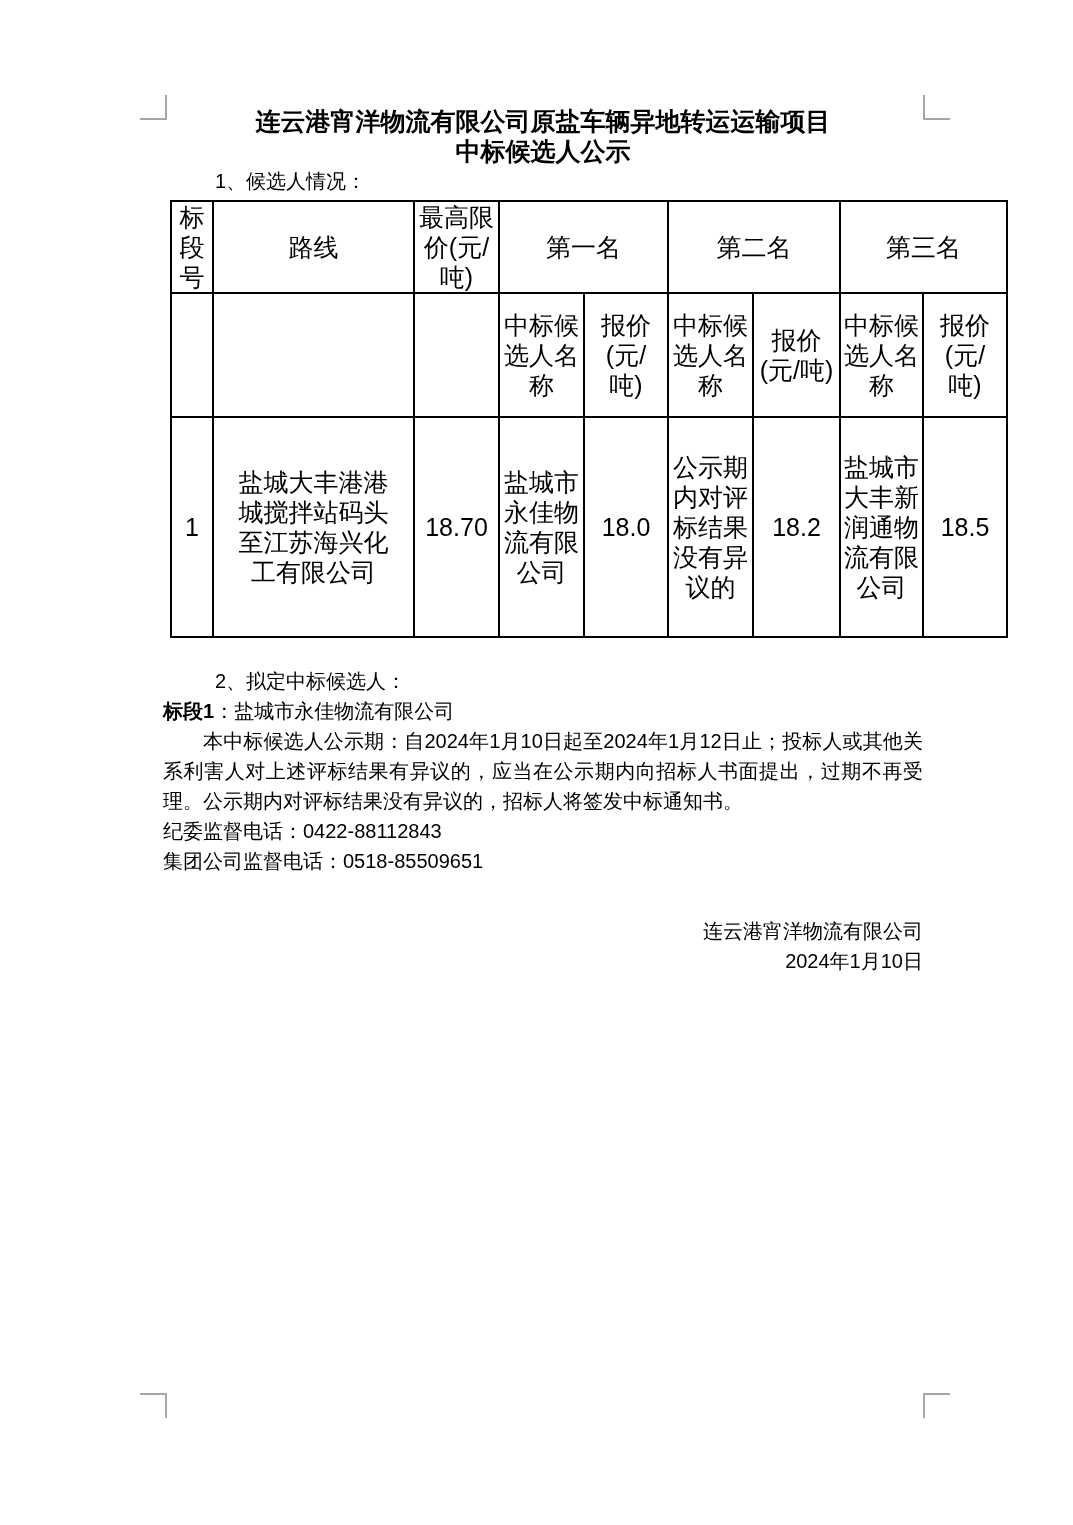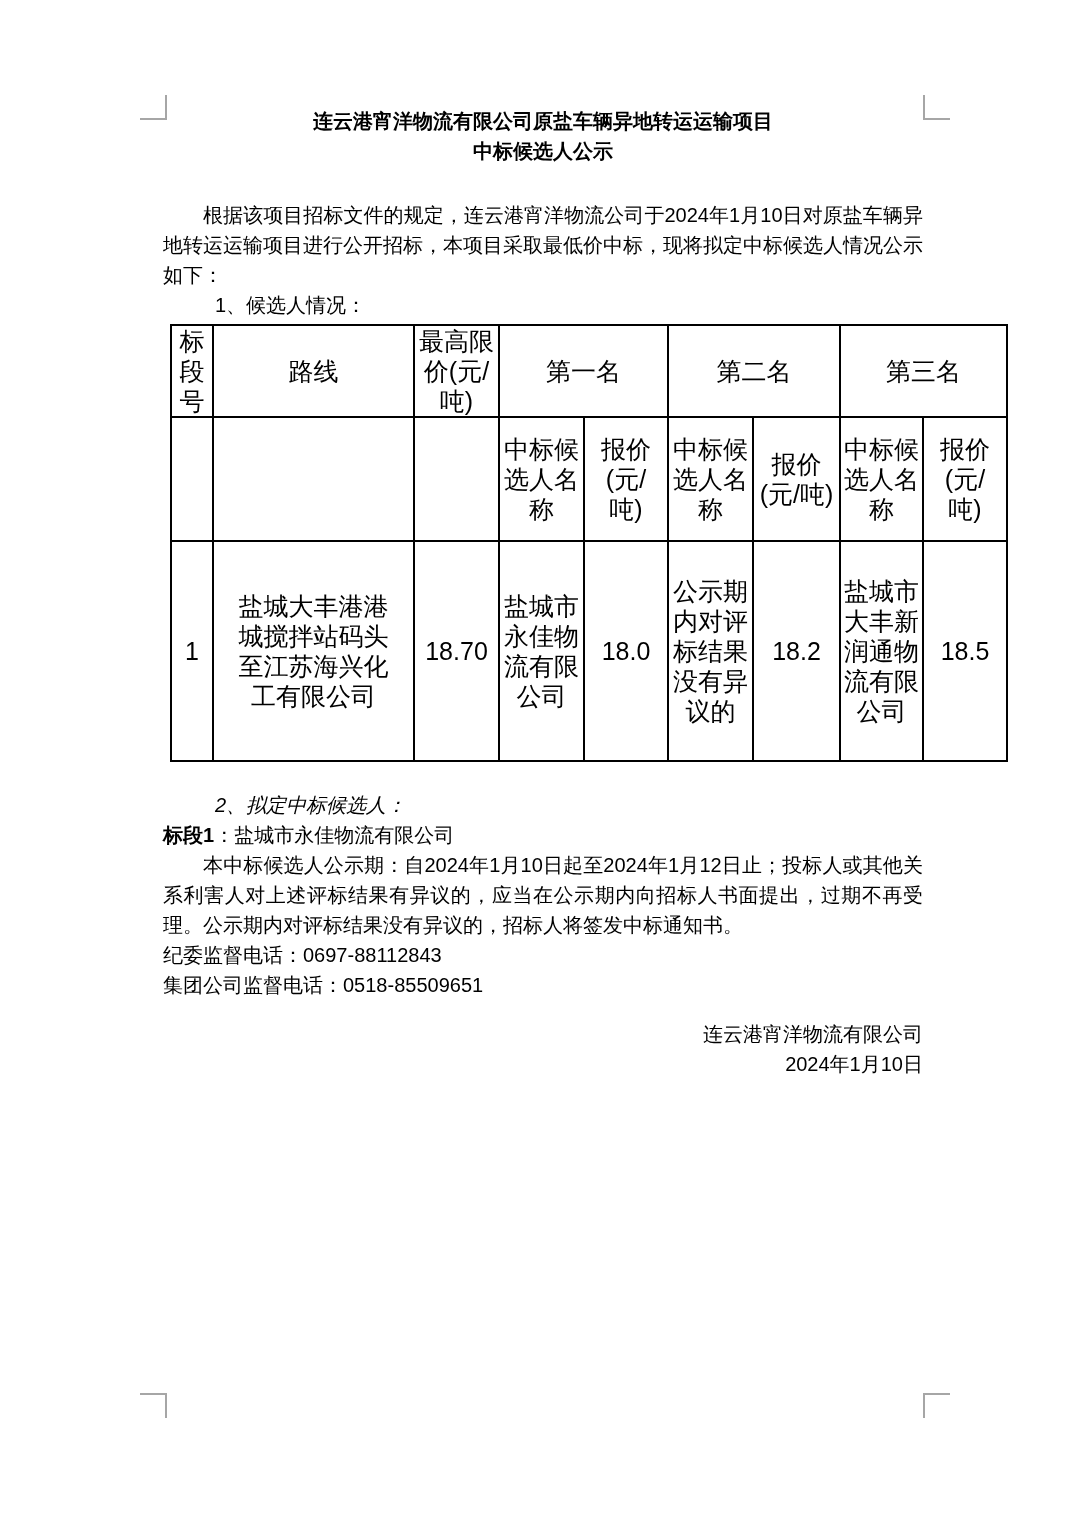--- a/index.html
+++ b/index.html
@@ -14,34 +14,34 @@
   }
   .content {
     position: absolute;
     left: 163px;
     top: 106px;
     width: 760px;
     font-size: 20px;
     line-height: 30px;
   }
   .doc-title {
-    font-size: 20px;
+    font-size: 25px;
     line-height: 30px;
     font-weight: bold;
     text-align: center;
     margin: 0;
   }
   p { margin: 0; }
   .intro {
     margin-top: 34px;
     text-indent: 40px;
     text-align: justify;
   }
   .list-heading { padding-left: 52px; }
-  .sec2 { margin-top: 28px; font-style: italic; }
+  .sec2 { margin-top: 28px; }
   .bid-line .bold-label { font-weight: bold; }
   .notice {
     text-indent: 40px;
     text-align: justify;
   }
   table.candidates {
     border-collapse: collapse;
     table-layout: fixed;
     width: 836px;
     margin: 4px 0 0 7px;
@@ -62,40 +62,39 @@
   tr.hrow1 { height: 84px; }
   tr.hrow2 { height: 88px; }
   tr.drow  { height: 220px; }
   .cropmark { position: absolute; }
   .cm-tl { left: 140px; top: 95px;  width: 25px; height: 23px; border-right: 2px solid #a6a6a6; border-bottom: 2px solid #a6a6a6; }
   .cm-tr { left: 923px; top: 95px;  width: 25px; height: 23px; border-left: 2px solid #a6a6a6;  border-bottom: 2px solid #a6a6a6; }
   .cm-bl { left: 140px; top: 1393px; width: 25px; height: 23px; border-right: 2px solid #a6a6a6; border-top: 2px solid #a6a6a6; }
   .cm-br { left: 923px; top: 1393px; width: 25px; height: 23px; border-left: 2px solid #a6a6a6;  border-top: 2px solid #a6a6a6; }
   .phone-line { text-align: left; }
   .sig { text-align: right; }
-  .sig-company { margin-top: 19px; }
+  .sig-company { margin-top: 40px; }
 </style>
 </head>
 <body>
 
 <div class="page">
 
   <div class="cropmark cm-tl"></div>
   <div class="cropmark cm-tr"></div>
   <div class="cropmark cm-bl"></div>
   <div class="cropmark cm-br"></div>
 
   <div class="content">
 
     <h1 class="doc-title">
       <div>连云港宵洋物流有限公司原盐车辆异地转运运输项目</div>
       <div>中标候选人公示</div>
     </h1>
 
-    <p class="intro">根据该项目招标文件的规定，连云港宵洋物流公司于2024年1月10日对原盐车辆异地转运运输项目进行公开招标，本项目采取最低价中标，现将拟定中标候选人情况公示如下：</p>
 
     <p class="list-heading">1、候选人情况：</p>
 
     <table class="candidates">
       <colgroup>
         <col style="width:42px">
           <col style="width:201px">
           <col style="width:85px">
         <col style="width:85px">
           <col style="width:84px">
@@ -137,20 +136,20 @@
       </tr>
     </tbody>
       </table>
 
     <p class="list-heading sec2">2、拟定中标候选人：</p>
 
     <p class="bid-line"><span class="bold-label">标段1</span><span>：盐城市永佳物流有限公司</span></p>
 
     <p class="notice">本中标候选人公示期：自2024年1月10日起至2024年1月12日止；投标人或其他关系利害人对上述评标结果有异议的，应当在公示期内向招标人书面提出，过期不再受理。公示期内对评标结果没有异议的，招标人将签发中标通知书。</p>
 
-    <p class="phone-line">纪委监督电话：0697-88112843</p>
+    <p class="phone-line">纪委监督电话：0422-88112843</p>
     <p class="phone-line">集团公司监督电话：0518-85509651</p>
 
     <p class="sig sig-company">连云港宵洋物流有限公司</p>
     <p class="sig">2024年1月10日</p>
 
   </div>
 </div>
 
 </body></html>

